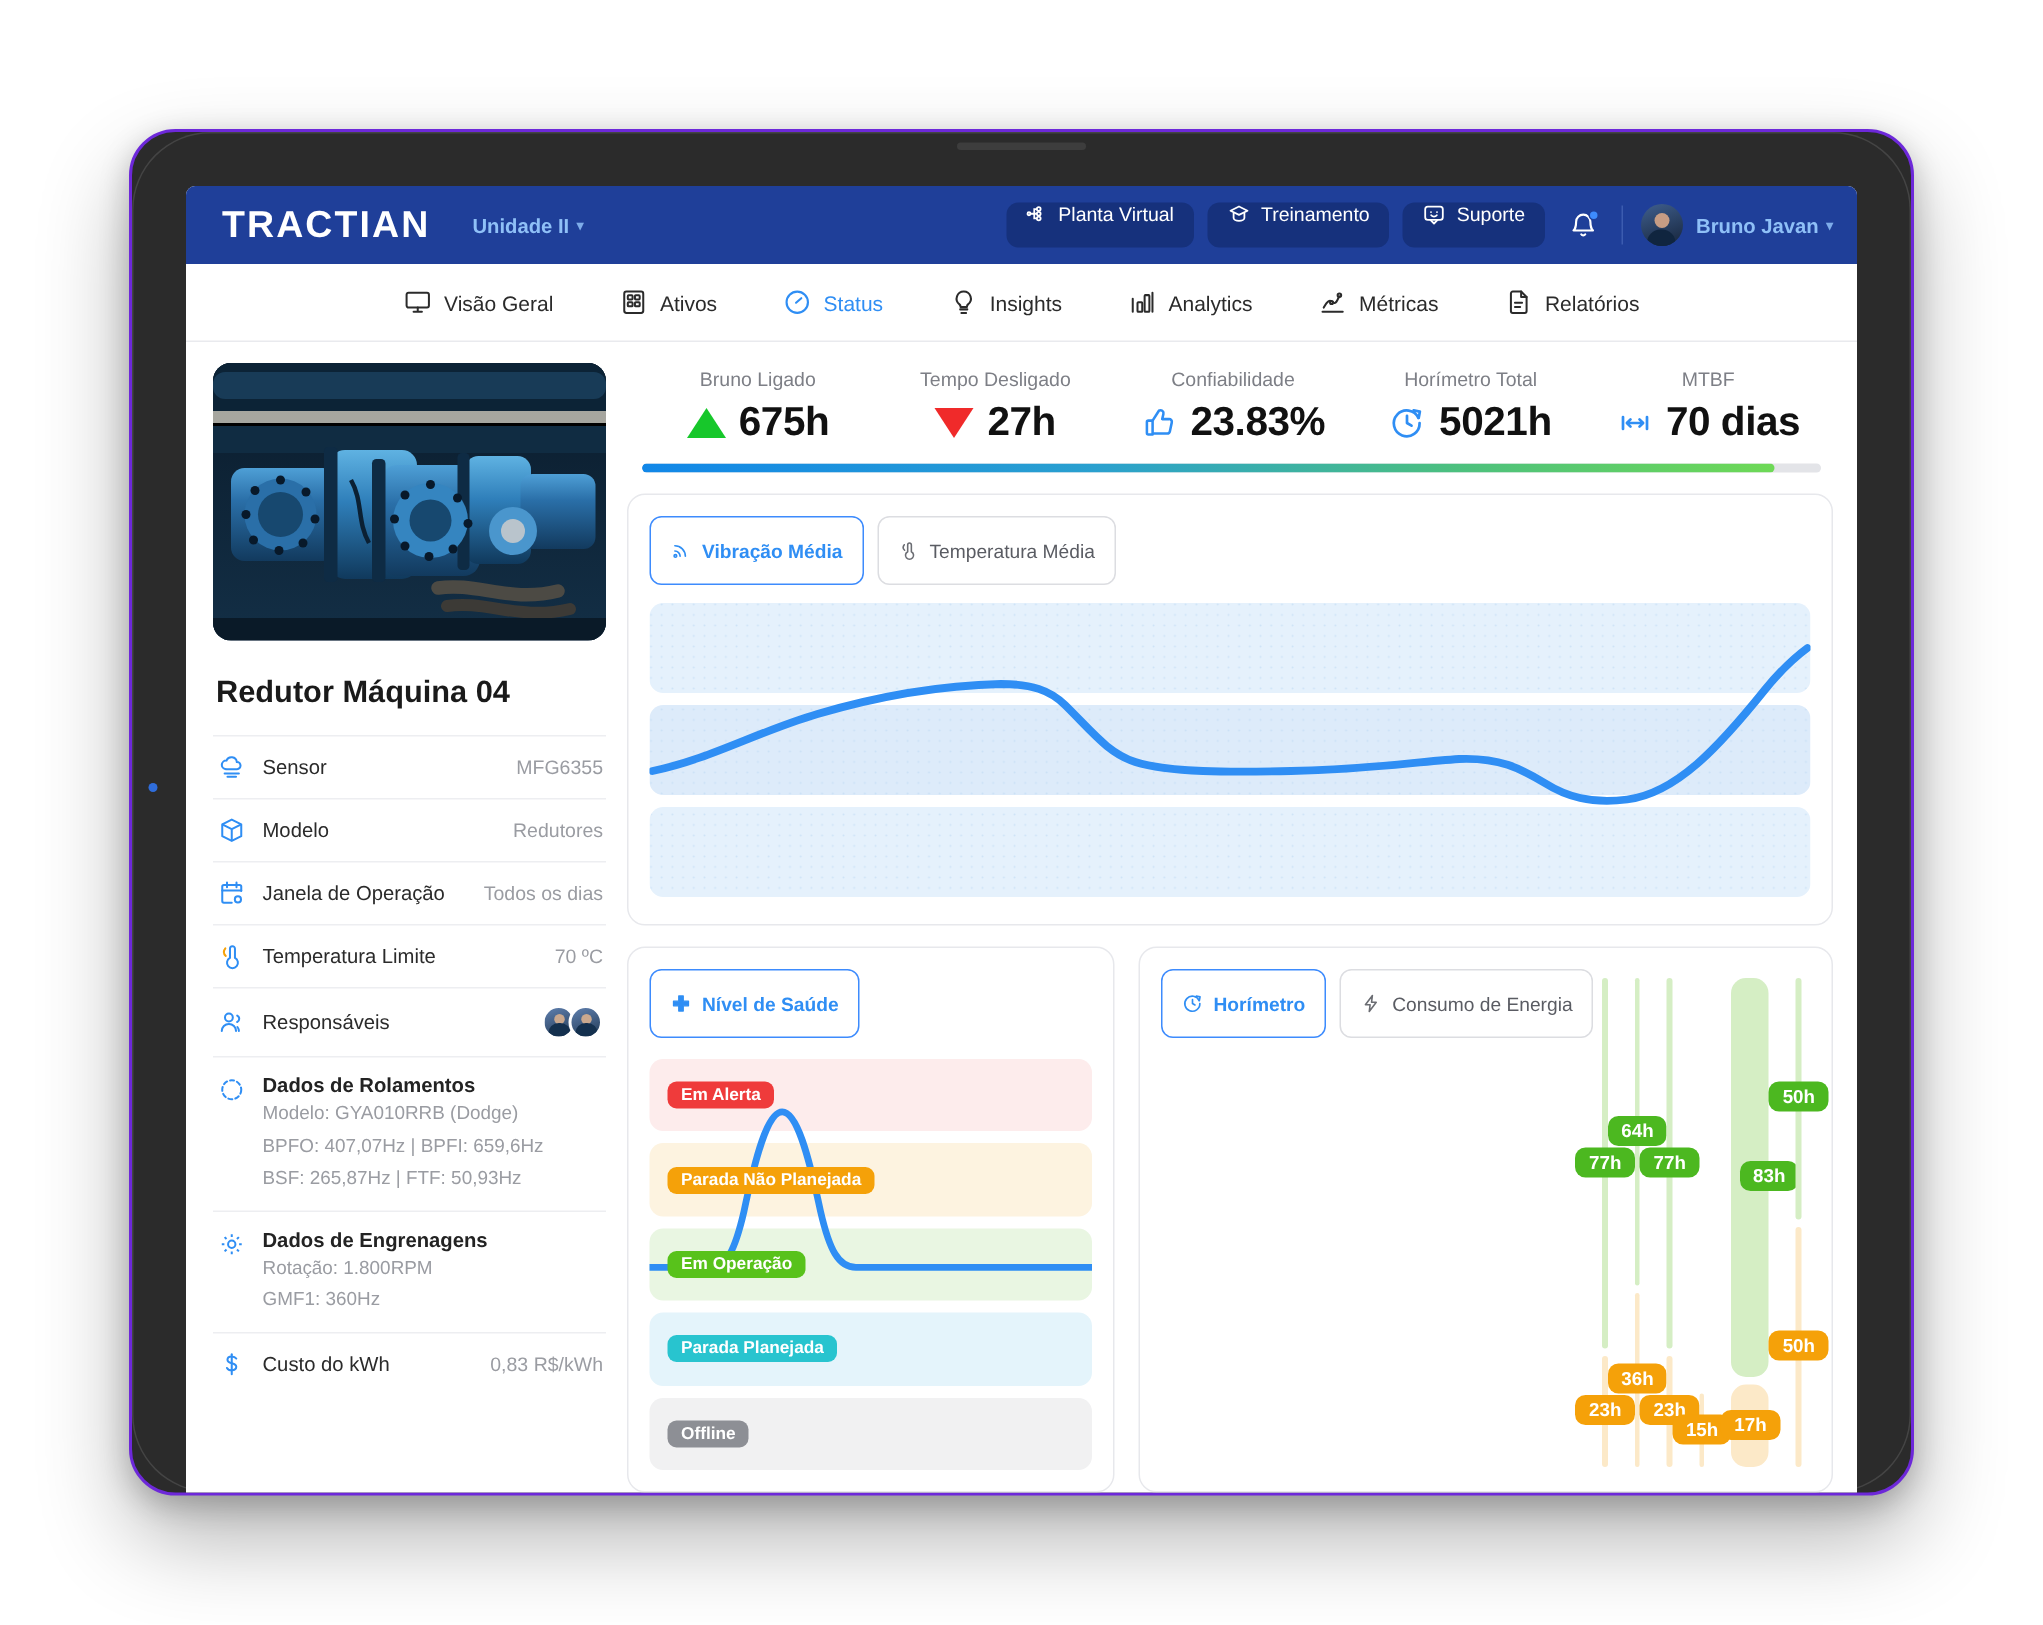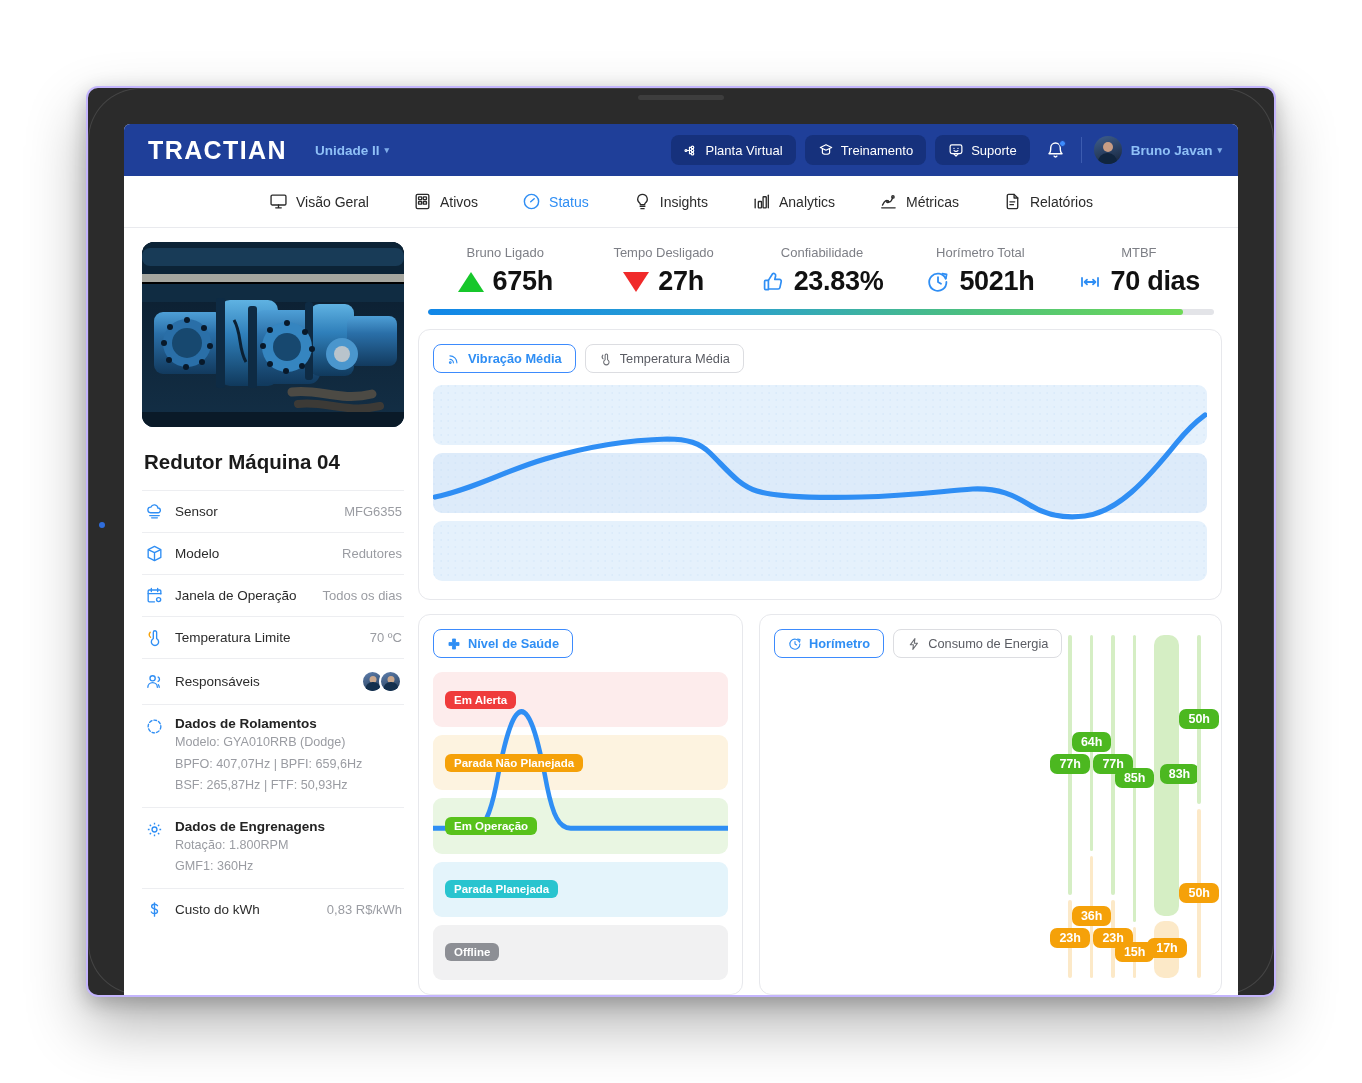--- a/index.html
+++ b/index.html
@@ -8,23 +8,23 @@
     background: #ffffff;
     font-family: "Liberation Sans", sans-serif;
     overflow: hidden;
   }
   
   .stage { position: relative; width: 1362px; height: 1083px; background:#fff; }
   .device {
     position: absolute; left: 86px; top: 86px;
     width: 1190px; height: 911px;
     background: #2b2b2b;
-    border-radius: 12px;
+    border-radius: 31px;
     box-shadow: 0 28px 60px rgba(0,0,0,.30), 0 6px 20px rgba(0,0,0,.22);
-    border: 2px solid #c4b5fd;
+    border: 2px solid #6d28d9;
   }
   .device::after{
     content:""; position:absolute; inset:0; border-radius:52px;
     box-shadow: inset 0 0 0 1px rgba(255,255,255,.12);
     pointer-events:none;
   }
   .bezel-cam{
     position:absolute; left:50%; top:7px; transform:translateX(-50%);
     width:86px; height:5px; border-radius:3px; background:#3d3d3d;
   }
@@ -47,21 +47,21 @@
     font-family:"Liberation Sans", sans-serif;
   }
   .unit{
     color:#8fc0f7; font-size:13.5px; font-weight:600; display:flex; align-items:center; gap:5px;
     cursor:pointer; margin-left:10px;
   }
   .caret{ font-size:9px; opacity:.85; }
   .topbar-right{ margin-left:auto; display:flex; align-items:center; gap:9px; }
   .pill{
     background:#16317c; color:#fff; border-radius:8px; height:30px;
-    display:flex; align-items:center; gap:7px; padding:0 13px;
+    display:flex; gap:7px; padding:0 13px;
     font-size:13px; cursor:pointer; white-space:nowrap;
   }
   .bell{ position:relative; width:26px; height:26px; display:flex; align-items:center;
          justify-content:center; cursor:pointer; margin-left:4px; }
   .bell .badge{ position:absolute; right:3px; top:3px; width:7px; height:7px;
     border-radius:50%; background:#3d8bfd; border:1.5px solid #1f3f99; }
   .divider-v{ width:1px; height:26px; background:#3c5cb0; margin:0 3px; }
   .avatar{
     width:28px; height:28px; border-radius:50%; overflow:hidden;
     background:linear-gradient(160deg,#3f5f8e,#16243a); flex:none;
@@ -117,21 +117,21 @@
   .mini-av i{ position:absolute; left:50%; top:4px; transform:translateX(-50%);
     width:7px;height:7px;border-radius:50%;background:#caa88e; }
   .mini-av b{ position:absolute; left:50%; bottom:0; transform:translateX(-50%);
     width:15px;height:9px;border-radius:7px 7px 0 0; background:#14304e; }
   
   .card{
     border:1px solid #e7e8ec; border-radius:12px; background:#fff; padding:14px;
   }
   .chips{ display:flex; gap:9px; margin-bottom:12px; }
   .chip{
-    display:flex; align-items:center; gap:7px; height:29px; padding:0 13px;
+    display:flex; align-items:center; gap:7px; height:46px; padding:0 13px;
     border-radius:8px; border:1px solid #dcdde1; background:#fff;
     font-size:12.8px; color:#5a5c63; cursor:pointer; white-space:nowrap;
   }
   .chip.active{ border-color:#3d8bfd; color:#2f8ef4; font-weight:700; }
   
   .chart-wrap{ position:relative; height:200px; }
   .chart-wrap svg{ display:block; width:100%; height:100%; }
   .bottomrow{ display:flex; gap:16px; flex:1; min-height:0; }
   .card.health{ width:325px; flex:none; display:flex; flex-direction:column; }
   .card.hourmeter{ flex:1; display:flex; flex-direction:row; min-width:0; }
@@ -666,23 +666,20 @@
                   </div>
                   <div class="barcol">
                     <div class="seg green" style="height: 77%;">
                       <span class="val" style="top: calc(50% - 11px);">77h</span>
                     </div>
                     <div class="seg amber" style="height: 23%;">
                       <span class="val" style="top: calc(50% - 11px);">23h</span>
                     </div>
                   </div>
                   <div class="barcol">
-                    <div class="seg green" style="height: 85%;">
-                      <span class="val" style="top: calc(50% - 11px);">85h</span>
-                    </div>
                     <div class="seg amber" style="height: 15%;">
                       <span class="val" style="top: calc(50% - 11px);">15h</span>
                     </div>
                   </div>
                   <div class="barcol">
                     <div class="seg green" style="height: 83%; padding-left: 25px;">
                       <span class="val" style="top: calc(50% - 11px);">83h</span>
                     </div>
                     <div class="seg amber" style="height: 17%;">
                       <span class="val" style="top: calc(50% - 11px);">17h</span>

